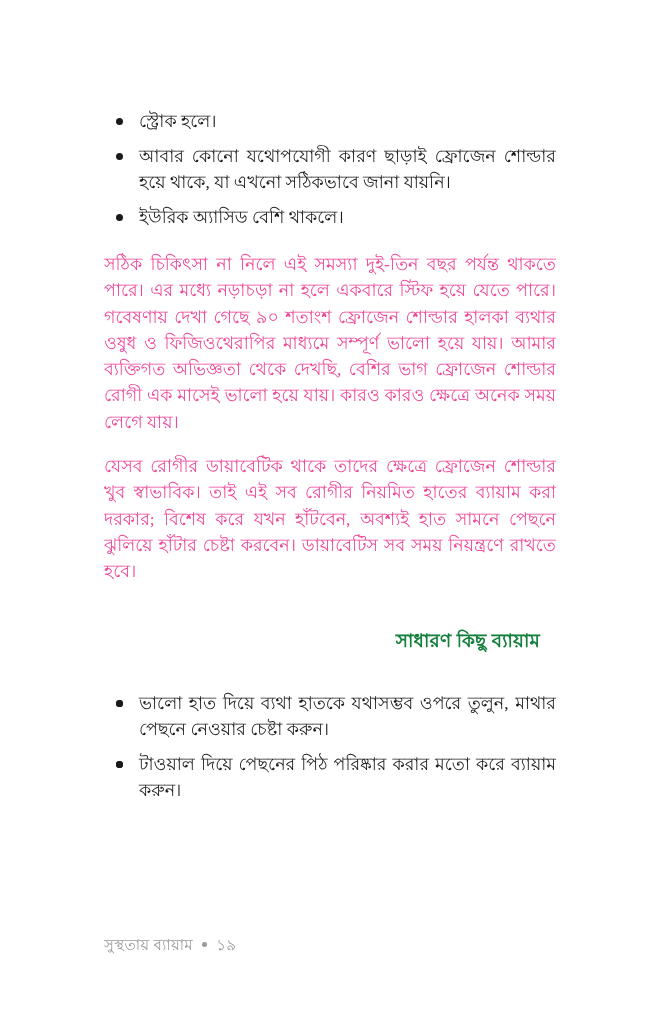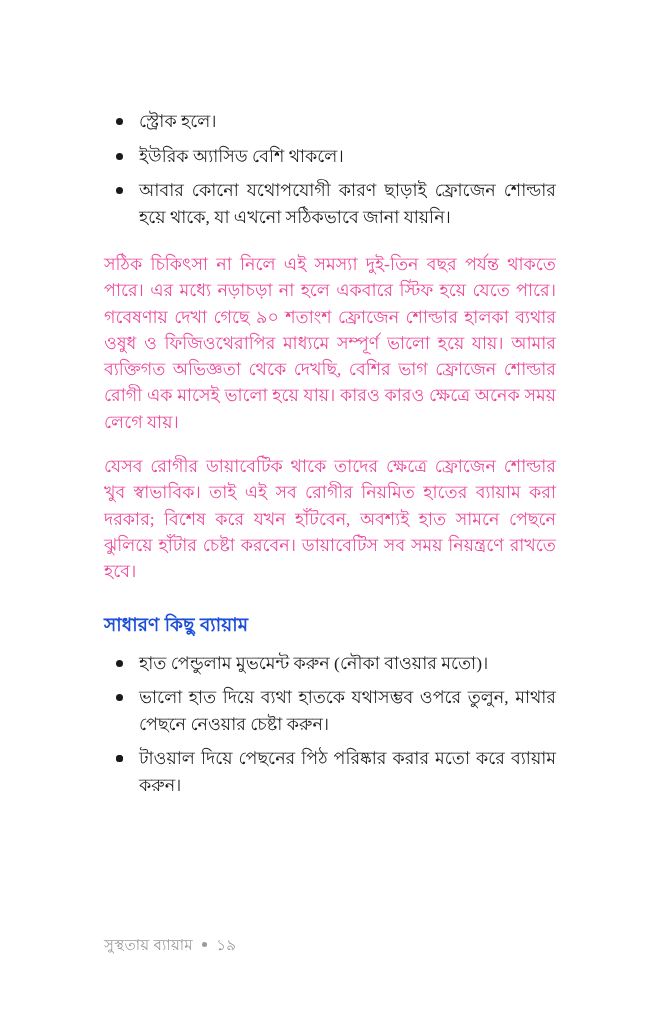--- a/index.html
+++ b/index.html
@@ -65,27 +65,28 @@
     color: #ec4899;
     text-indent: 0;
   }
   .gap-after-list { height: 21px; }
   .gap-para { height: 18px; }
   .gap-before-heading { height: 27px; }
   .gap-after-heading { height: 12px; }
 
   
   h2.section-heading {
-    margin: 0;
+    margin: 16px;
     font-family: "Liberation Sans", "DejaVu Sans", sans-serif;
     font-size: 18.5px;
     font-weight: bold;
     line-height: 26px;
-    color: #1d4ed8;
+    color: #15803d;
     letter-spacing: 0.2px;
+    text-align: right;
   }
 
   
   .footer {
     position: absolute;
     left: 104px;
     top: 935px;
     width: 452px;
     font-size: 15px;
     color: #9a9a9a;
@@ -110,46 +111,45 @@
 
   <div class="content">
 
     <ul class="bullets list-top">
       <li>
         <span class="dot"></span>
         <span>স্ট্রোক হলে।</span>
       </li>
       <li>
         <span class="dot"></span>
-        <span>ইউরিক অ্যাসিড বেশি থাকলে।</span>
+        <span>আবার কোনো যথোপযোগী কারণ ছাড়াই ফ্রোজেন শোল্ডার হয়ে থাকে, যা এখনো সঠিকভাবে জানা যায়নি।</span>
       </li>
       <li>
         <span class="dot"></span>
-        <span>আবার কোনো যথোপযোগী কারণ ছাড়াই ফ্রোজেন শোল্ডার হয়ে থাকে, যা এখনো সঠিকভাবে জানা যায়নি।</span>
+        <span>ইউরিক অ্যাসিড বেশি থাকলে।</span>
       </li>
     </ul>
 
     <div class="gap-after-list"></div>
 
     <p class="para">সঠিক চিকিৎসা না নিলে এই সমস্যা দুই-তিন বছর পর্যন্ত থাকতে পারে। এর মধ্যে নড়াচড়া না হলে একবারে স্টিফ হয়ে যেতে পারে। গবেষণায় দেখা গেছে ৯০ শতাংশ ফ্রোজেন শোল্ডার হালকা ব্যথার ওষুধ ও ফিজিওথেরাপির মাধ্যমে সম্পূর্ণ ভালো হয়ে যায়। আমার ব্যক্তিগত অভিজ্ঞতা থেকে দেখছি, বেশির ভাগ ফ্রোজেন শোল্ডার রোগী এক মাসেই ভালো হয়ে যায়। কারও কারও ক্ষেত্রে অনেক সময় লেগে যায়।</p>
 
     <div class="gap-para"></div>
 
     <p class="para">যেসব রোগীর ডায়াবেটিক থাকে তাদের ক্ষেত্রে ফ্রোজেন শোল্ডার খুব স্বাভাবিক। তাই এই সব রোগীর নিয়মিত হাতের ব্যায়াম করা দরকার; বিশেষ করে যখন হাঁটবেন, অবশ্যই হাত সামনে পেছনে ঝুলিয়ে হাঁটার চেষ্টা করবেন। ডায়াবেটিস সব সময় নিয়ন্ত্রণে রাখতে হবে।</p>
 
     <div class="gap-before-heading"></div>
 
     <h2 class="section-heading">সাধারণ কিছু ব্যায়াম</h2>
 
     <div class="gap-after-heading"></div>
 
     <ul class="bullets list-exercises">
       <li>
         <span class="dot"></span>
-        <span>হাত পেন্ডুলাম মুভমেন্ট করুন (নৌকা বাওয়ার মতো)।</span>
       </li>
       <li>
         <span class="dot"></span>
         <span>ভালো হাত দিয়ে ব্যথা হাতকে যথাসম্ভব ওপরে তুলুন, মাথার পেছনে নেওয়ার চেষ্টা করুন।</span>
       </li>
       <li>
         <span class="dot"></span>
       </li>
       <li>
         <span class="dot"></span>

